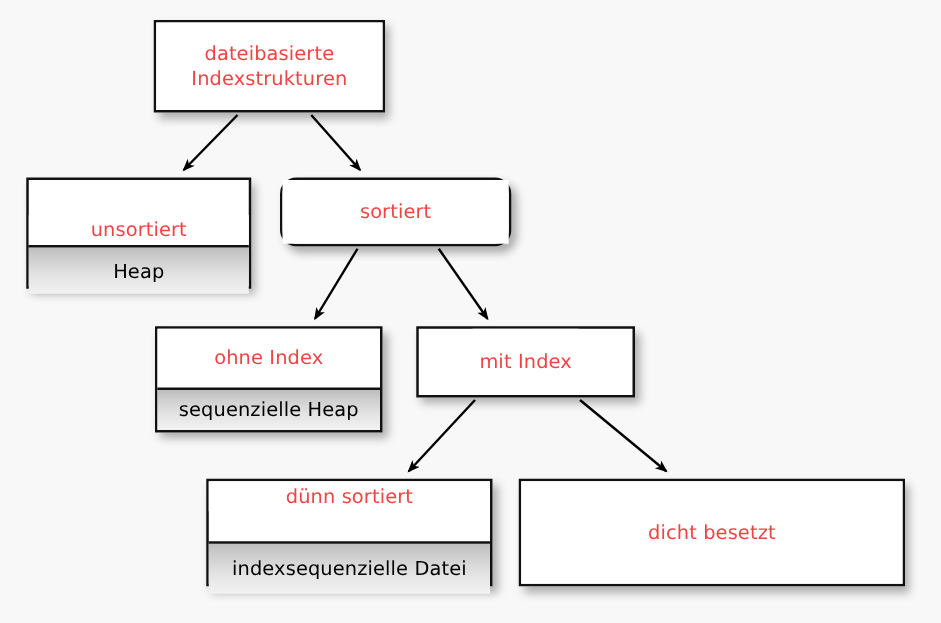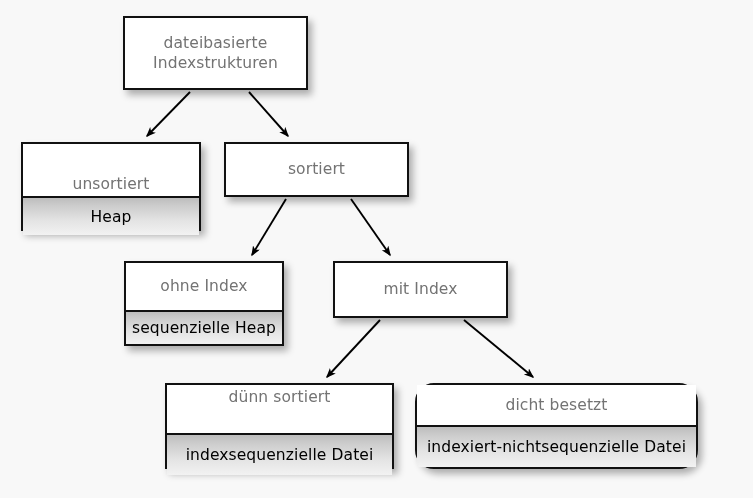--- a/index.html
+++ b/index.html
@@ -34,21 +34,21 @@
     box-shadow: 4px 5px 7px rgba(0,0,0,0.30);
     display: flex;
     flex-direction: column;
   }
   .node .title {
     flex: 1 1 auto;
     display: flex;
     align-items: center;
     justify-content: center;
     text-align: center;
-    color: #737373;
+    color: #ef4444;
     font-size: 15.5px;
     line-height: 1.30;
     letter-spacing: 0.1px;
     padding: 2px 6px;
     background: #ffffff;
     white-space: pre-line;
   }
   .node .impl {
     flex: 0 0 auto;
     display: flex;
@@ -63,33 +63,33 @@
     padding: 1px 6px;
   }
   .node.single .title { padding-bottom: 2px; }
 
   
   #node-root      { left: 123px; top: 16px;  width: 185px; height: 74px; }
   #node-unsort    { left: 21px;  top: 142px; width: 180px; height: 89px; }
   #node-unsort .title { height: 54px; margin-top: 28px; }
   #node-unsort .impl  { height: 35px; }
 
-  #node-sortiert  { left: 224px; top: 142px; width: 185px; height: 55px; }
+  #node-sortiert  { left: 224px; top: 142px; width: 185px; height: 55px; border-radius: 13px; }
 
-  #node-ohneidx   { left: 124px; top: 261px; width: 160px; height: 85px; }
+  #node-ohneidx   { left: 124px; top: 261px; width: 182px; height: 85px; }
   #node-ohneidx .title { height: 55px; }
   #node-ohneidx .impl  { height: 30px; }
 
   #node-mitidx    { left: 333px; top: 261px; width: 175px; height: 57px; align-items: center; }
 
   #node-duenn     { left: 165px; top: 383px; width: 229px; height: 86px; }
   #node-duenn .title { height: 48px; }
   #node-duenn .impl  { height: 38px; margin-top: 24px; }
 
-  #node-dicht     { left: 415px; top: 383px; width: 283px; height: 86px; border-radius: 19px; }
+  #node-dicht     { left: 415px; top: 383px; width: 309px; height: 86px; }
   #node-dicht .title { height: 48px; }
   #node-dicht .impl  { height: 38px; }
 </style>
 </head>
 <body>
 
 <div id="canvas">
 
   <svg id="edges" viewBox="0 0 753 498" width="753" height="498">
     <defs>
@@ -131,16 +131,15 @@
     <div class="title">mit Index</div>
   </div>
 
   <div class="node" id="node-duenn">
     <div class="title">dünn sortiert</div>
     <div class="impl">indexsequenzielle Datei</div>
   </div>
 
   <div class="node" id="node-dicht">
     <div class="title">dicht besetzt</div>
-    <div class="impl">indexiert-nichtsequenzielle Datei</div>
   </div>
 
 </div>
 
 </body></html>

